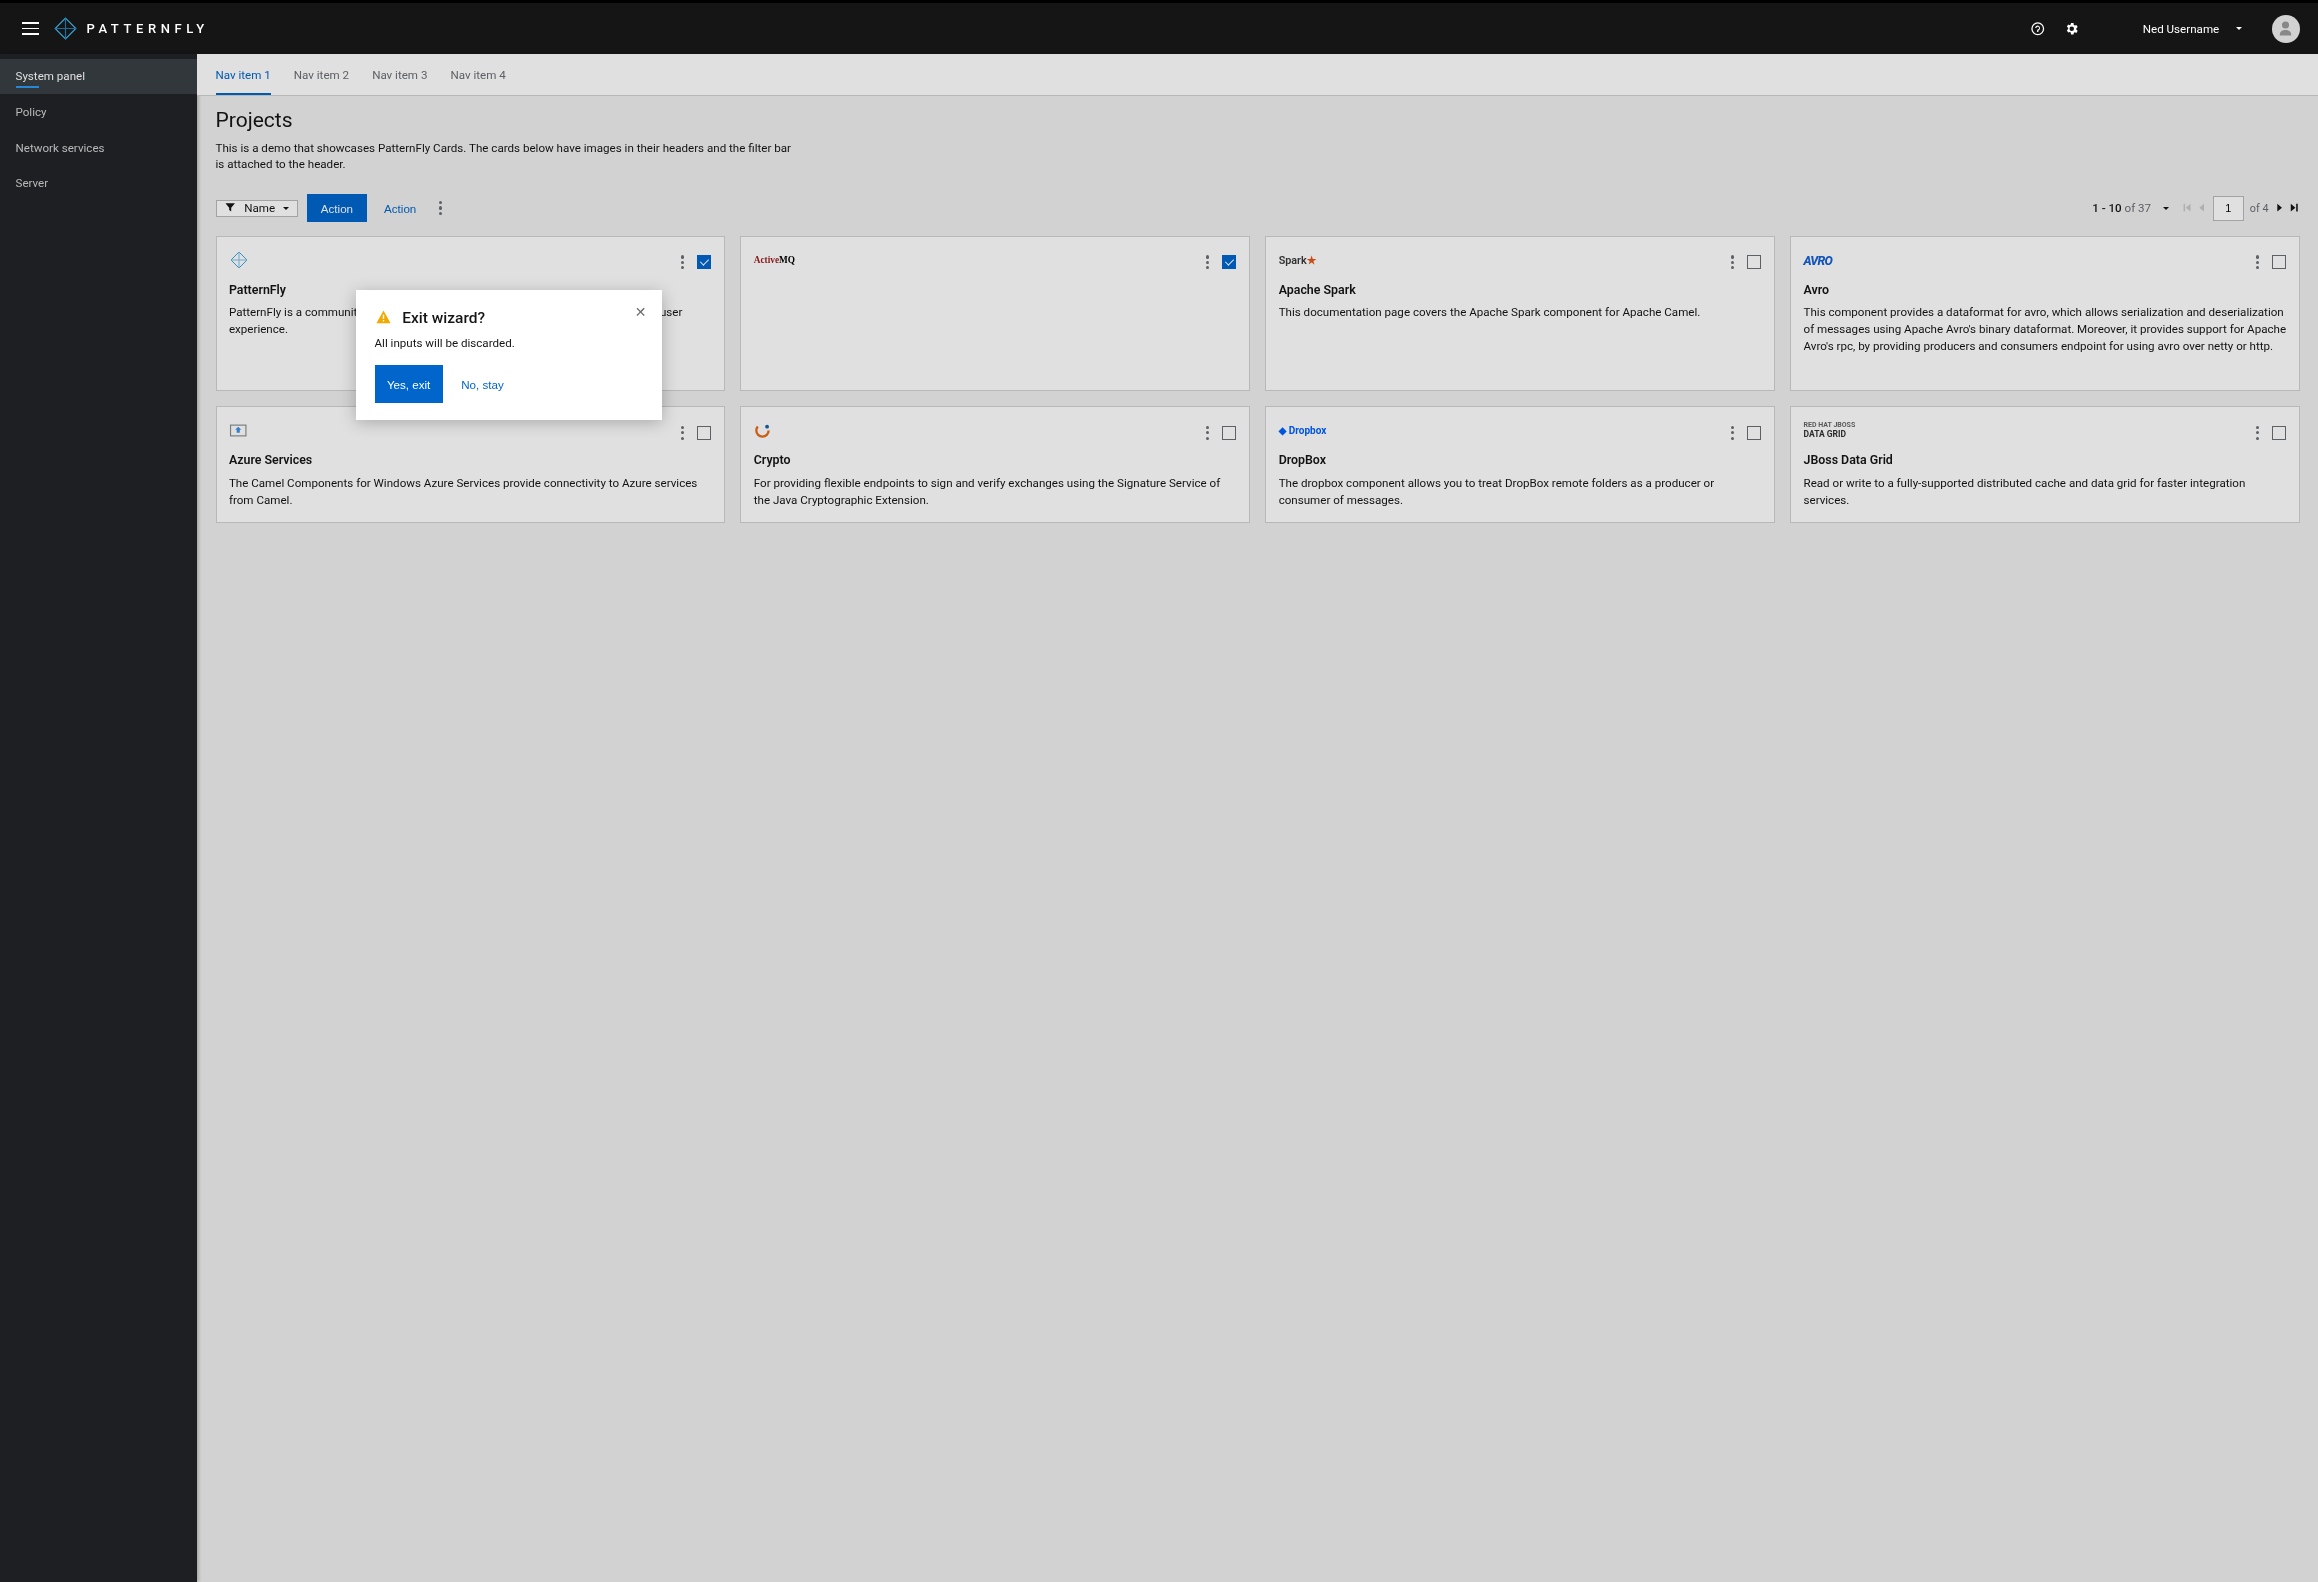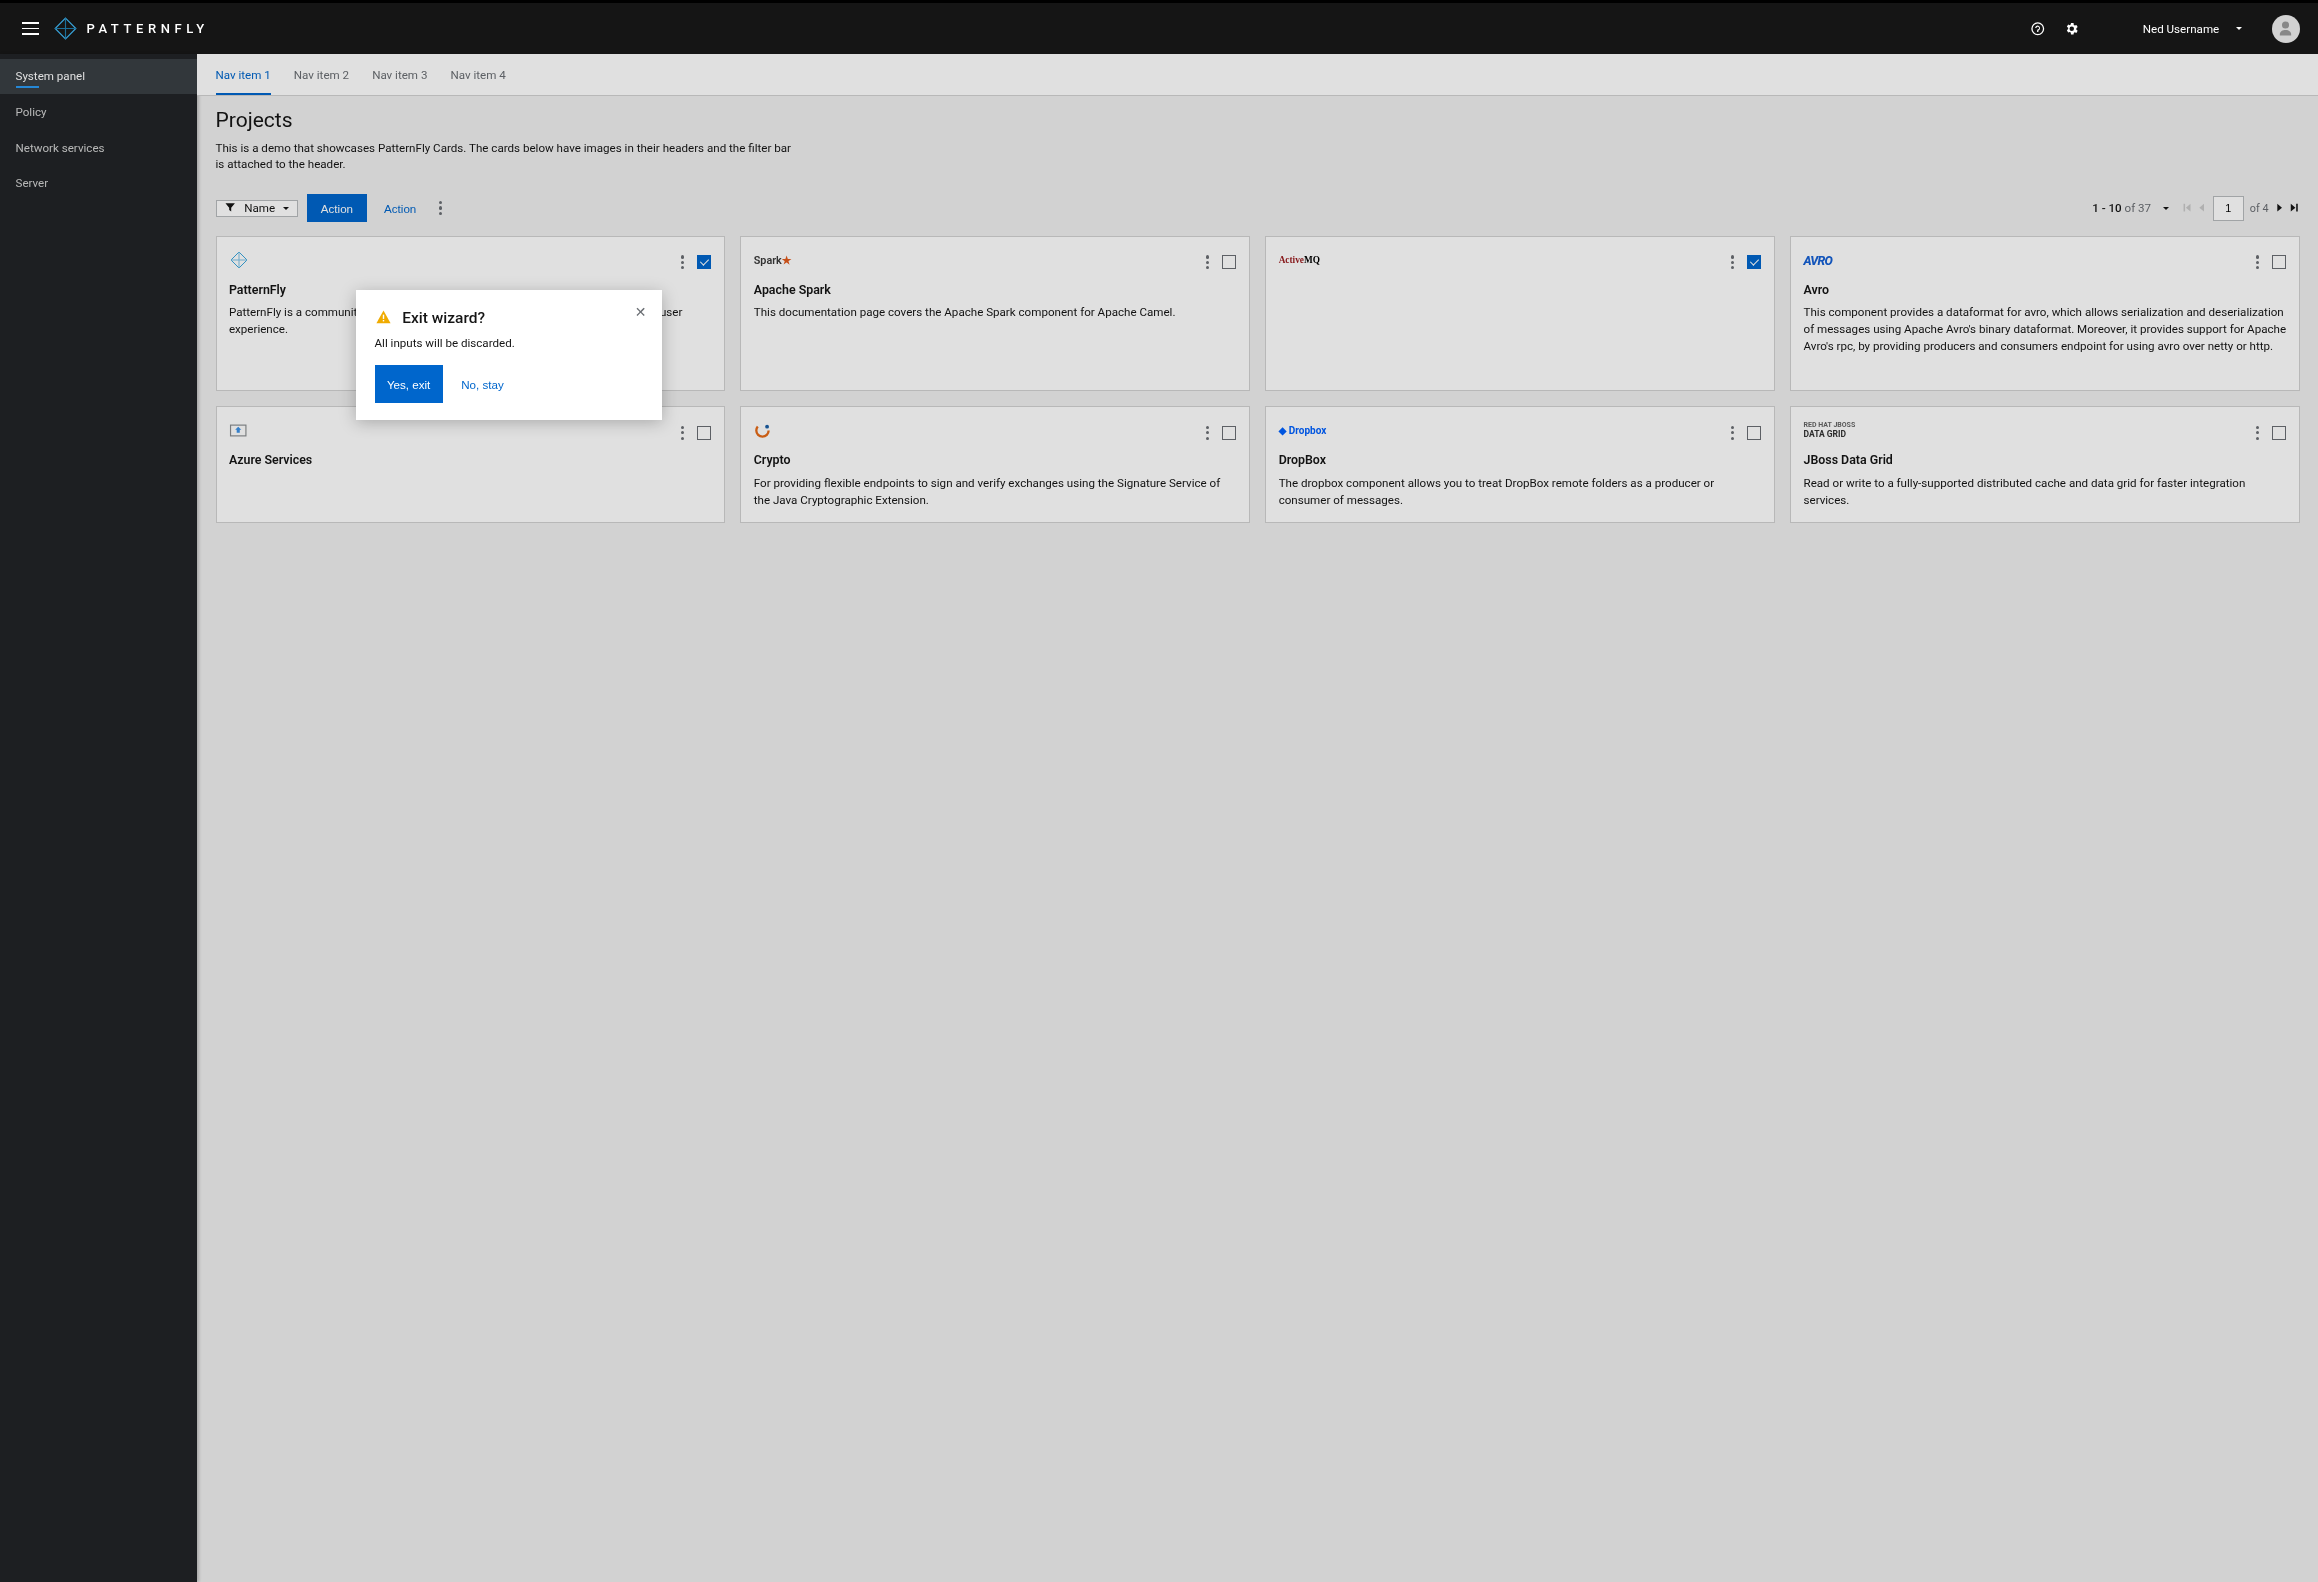--- a/index.html
+++ b/index.html
@@ -289,51 +289,51 @@
                 <div class="card-check checked"></div>
               </div>
             </div>
             <div class="card-title">PatternFly</div>
             <div class="card-body">PatternFly is a community project that promotes design commonality and improves user experience.</div>
           </div>
 
           <div class="card">
             <div class="card-head">
               <div class="card-logo-area card-logo-text">
+                  <span style="font-family:serif;"><span style="color:#9a1b1e;font-weight:800;">Active</span><span style="color:#000;font-weight:800;">MQ</span></span>
+                </div>
+              <div class="card-controls">
+                <div class="kebab">
+                    <span></span>
+                    <span></span>
+                    <span></span>
+                  </div>
+                <div class="card-check checked"></div>
+              </div>
+            </div>
+            <div class="card-title"></div>
+            <div class="card-body"></div>
+          </div>
+
+          <div class="card">
+            <div class="card-head">
+              <div class="card-logo-area card-logo-text">
                   <span style="color:#3a3a3a;font-weight:600;font-size:10.8px;">Spark<span style="color:#e25a1c;">★</span></span>
                 </div>
               <div class="card-controls">
                 <div class="kebab">
                     <span></span>
                     <span></span>
                     <span></span>
                   </div>
                 <div class="card-check"></div>
               </div>
             </div>
             <div class="card-title">Apache Spark</div>
             <div class="card-body">This documentation page covers the Apache Spark component for Apache Camel.</div>
-          </div>
-
-          <div class="card">
-            <div class="card-head">
-              <div class="card-logo-area card-logo-text">
-                  <span style="font-family:serif;"><span style="color:#9a1b1e;font-weight:800;">Active</span><span style="color:#000;font-weight:800;">MQ</span></span>
-                </div>
-              <div class="card-controls">
-                <div class="kebab">
-                    <span></span>
-                    <span></span>
-                    <span></span>
-                  </div>
-                <div class="card-check checked"></div>
-              </div>
-            </div>
-            <div class="card-title"></div>
-            <div class="card-body"></div>
           </div>
 
           <div class="card">
             <div class="card-head">
               <div class="card-logo-area card-logo-text">
                   <span style="color:#1560d4;font-weight:800;font-style:italic;font-size:12.4px;letter-spacing:-0.8px;">AVRO</span>
                 </div>
               <div class="card-controls">
                 <div class="kebab">
                     <span></span>
@@ -358,20 +358,21 @@
               <div class="card-controls">
                 <div class="kebab">
                     <span></span>
                     <span></span>
                     <span></span>
                   </div>
                 <div class="card-check"></div>
               </div>
             </div>
             <div class="card-title">Azure Services</div>
+            <div class="card-body">The Camel Components for Windows Azure Services provide connectivity to Azure services from Camel.</div>
           </div>
 
           <div class="card card-row2">
             <div class="card-head">
               <div class="card-logo-area">
                 <svg width="20" height="17" viewBox="0 0 26 22">
                     <circle cx="11" cy="11" r="8" fill="none" stroke="#e56a17" stroke-width="3" stroke-dasharray="30 20"></circle>
                     <circle cx="17" cy="6" r="2.5" fill="#1b5fa6"></circle>
                   </svg>
               </div>

